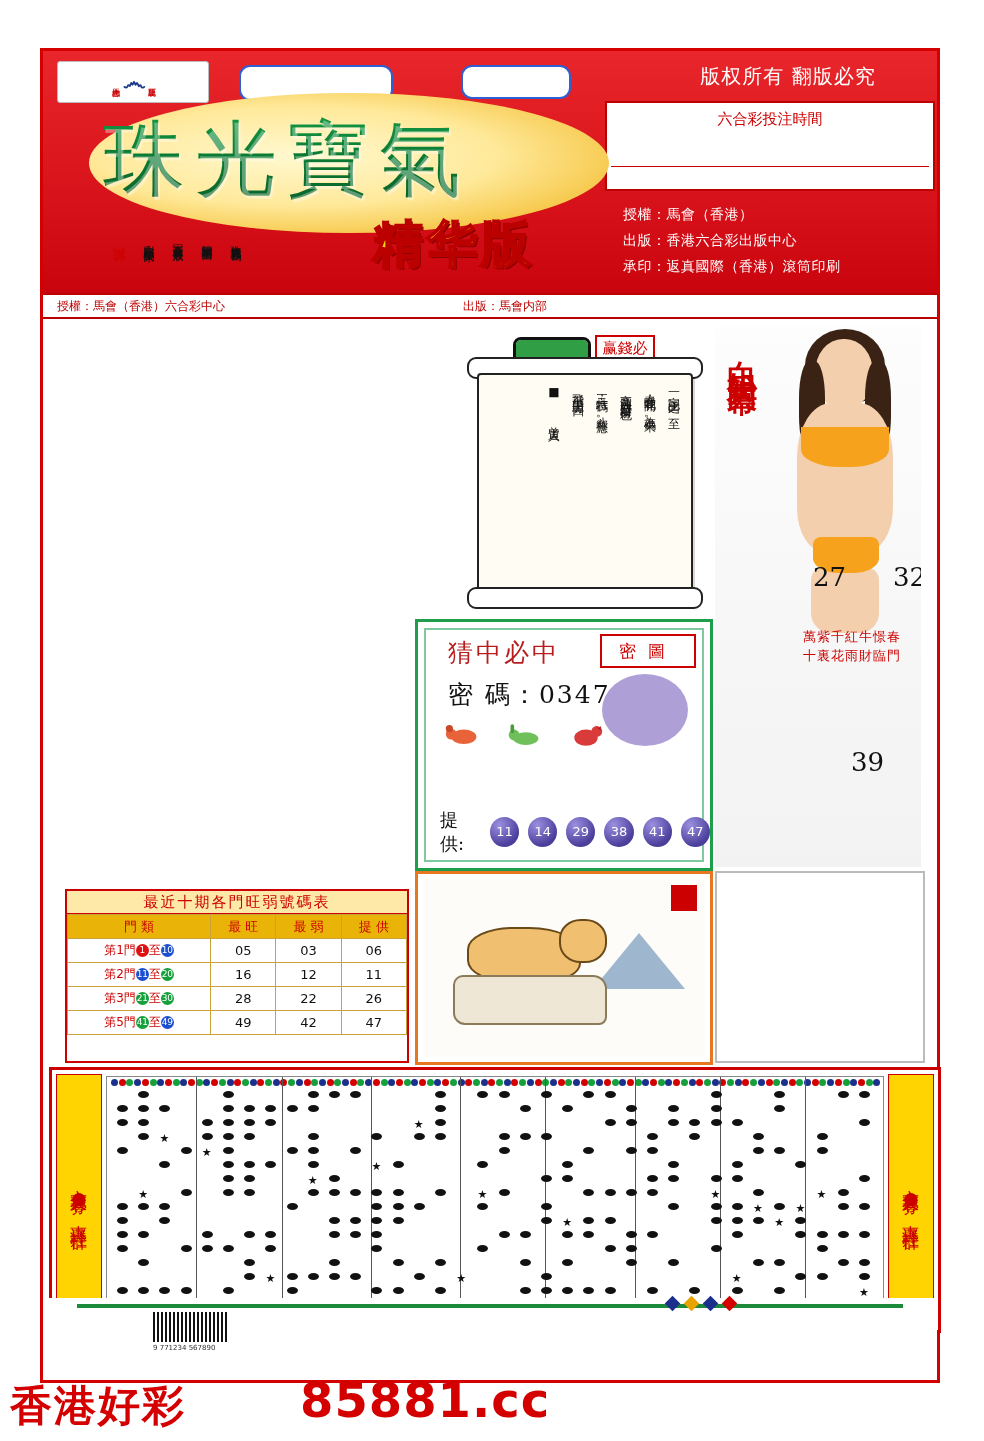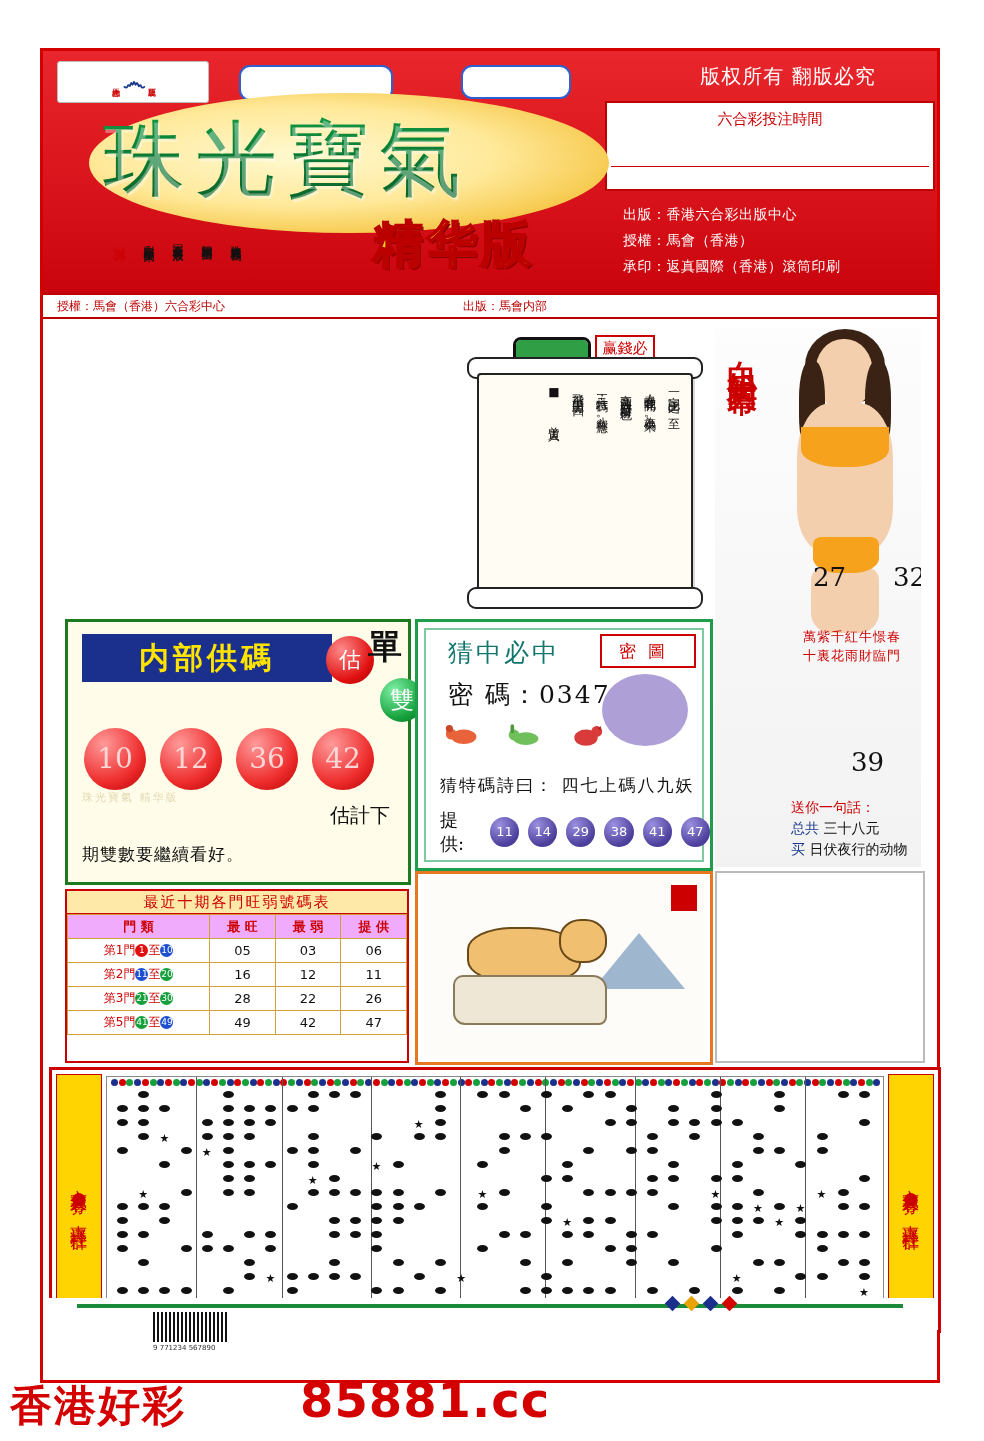--- a/index.html
+++ b/index.html
@@ -249,21 +249,21 @@
     position:absolute;left:14px;top:168px;font-size:11px;color:#e3d9b4;letter-spacing:2px;
   }
 
   
   .guess-panel{
     position:absolute;left:372px;top:300px;width:292px;height:246px;
     border:3px solid #1e9e4a;background:#fff;
   }
   .guess-inner{position:absolute;inset:6px;border:2px solid #7ec9a0;}
   .guess-title{
-    position:absolute;left:30px;top:14px;font-size:25px;color:#0f766e;
+    position:absolute;left:30px;top:14px;font-size:25px;color:#b91c1c;
     font-family:"DejaVu Serif","Liberation Serif",serif;letter-spacing:3px;
   }
   .mi-tu{
     position:absolute;right:14px;top:12px;width:92px;height:30px;border:2px solid #c00;
     color:#c00;font-size:17px;text-align:center;line-height:30px;letter-spacing:12px;
   }
   .password{
     position:absolute;left:30px;top:56px;font-size:25px;color:#111;
     font-family:"DejaVu Serif","Liberation Serif",serif;letter-spacing:2px;
   }
@@ -290,21 +290,21 @@
     position:absolute;left:22px;top:570px;width:340px;height:170px;
     border:2px solid #c00;background:#fff;
   }
   .table-title{
     height:22px;line-height:22px;text-align:center;color:#c00;font-size:15px;
     background:#ffe9a8;border-bottom:1px solid #c00;letter-spacing:2px;
     font-family:"DejaVu Serif","Liberation Serif",serif;
   }
   table.t{width:100%;border-collapse:collapse;font-size:13px;}
   table.t th,table.t td{border:1px solid #c9a23a;text-align:center;height:21px;color:#111;}
-  table.t th{color:#c00;background:#f0abfc;font-weight:bold;}
+  table.t th{color:#c00;background:#eab308;font-weight:normal;}
   table.t td.gate{color:#c00;font-size:12px;}
   .dotnum{
     display:inline-block;width:13px;height:13px;border-radius:50%;color:#fff;
     font-size:9px;line-height:13px;text-align:center;vertical-align:middle;
   }
   .dn-red{background:#e01010;}
   .dn-blue{background:#1b4fd0;}
   .dn-green{background:#15a03c;}
 
   .tiger-panel{
@@ -408,22 +408,22 @@
 
     <div class="vcols">
       <div class="vcol red">誠言</div>
       <div class="vcol">六彩賭思福萬家</div>
       <div class="vcol">因會至前燕米炊</div>
       <div class="vcol">賭根別去頭不回</div>
       <div class="vcol">珠光寶氣尋靈碼</div>
     </div>
 
     <div class="pub-lines">
+      <div>授權：馬會（香港）</div>
       <div>出版：香港六合彩出版中心</div>
-      <div>授權：馬會（香港）</div>
       <div>承印：返真國際（香港）滾筒印刷</div>
     </div>
 
     <div class="grant-bar">
       <span class="l">授權：馬會（香港）六合彩中心</span>
       <span class="r">出版：馬會内部</span>
     </div>
   </div>
 
   <div class="body-area">
@@ -461,44 +461,22 @@
         <div class="lady-legs"></div>
         <div class="bikini-bot"></div>
       </div>
       <div class="num-big n27">27</div>
       <div class="num-big n32">32</div>
       <div class="num-big n39">39</div>
       <div class="lady-couplet">
         <div>萬紫千紅牛憬春</div>
         <div>十裏花雨財臨門</div>
       </div>
-      <div class="lady-foot">
-        <div>送你一句話：</div>
-        <div><span class="blue">总共</span>
-             <span class="black">三十八元</span></div>
-        <div><span class="blue">买</span>
-             <span class="black">日伏夜行的动物</span></div>
-      </div>
-    </div>
-
-    <div class="inner-panel">
-      <div class="inner-head">内部供碼</div>
-      <div class="red-ball gu">估</div>
-      <div class="dan">單</div>
-      <div class="shuang">雙</div>
-      <div class="ball-row">
-        <div class="big-ball">10</div>
-        <div class="big-ball">12</div>
-        <div class="big-ball">36</div>
-        <div class="big-ball">42</div>
-      </div>
-      <div class="inner-watermark">珠光寶氣 精华版</div>
-      <div class="estimate">估計下</div>
-      <div class="inner-note">期雙數要繼續看好。</div>
-    </div>
+    </div>
+
 
     <div class="guess-panel">
       <div class="guess-inner"></div>
       <div class="guess-title">猜中必中</div>
       <div class="mi-tu">密圖</div>
       <div class="password">
         <span>密 碼：</span><span>0347</span>
       </div>
       <div class="scribble"></div>
       <div class="zodiac-row">
@@ -511,21 +489,20 @@
           <ellipse cx="22" cy="18" rx="14" ry="7" fill="#6fbf5a"></ellipse>
             <circle cx="9" cy="14" r="6" fill="#6fbf5a"></circle>
             <rect x="5" y="2" width="4" height="10" rx="2" fill="#4e9940"></rect>
         </svg>
         <svg class="zodiac" viewBox="0 0 40 28">
           <ellipse cx="20" cy="17" rx="13" ry="9" fill="#d93b3b"></ellipse>
             <circle cx="32" cy="10" r="6" fill="#d93b3b"></circle>
             <path d="M30 3 l3 4 l4 -3 l-1 5 z" fill="#a91f1f"></path>
         </svg>
       </div>
-      <div class="guess-line">猜特碼詩曰： 四七上碼八九妖</div>
       <div class="provide-row">
         <span class="provide-label">提供:</span>
         <span class="mini-ball">11</span>
         <span class="mini-ball">14</span>
         <span class="mini-ball">29</span>
         <span class="mini-ball">38</span>
         <span class="mini-ball">41</span>
         <span class="mini-ball">47</span>
       </div>
     </div>

